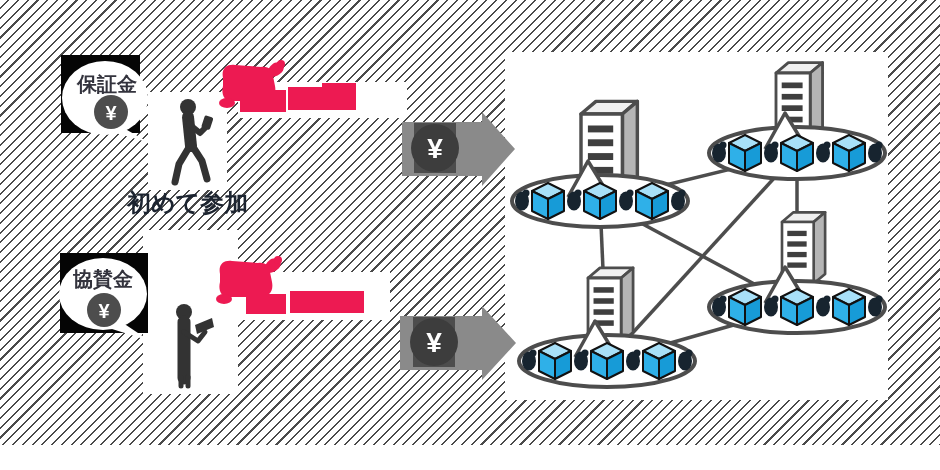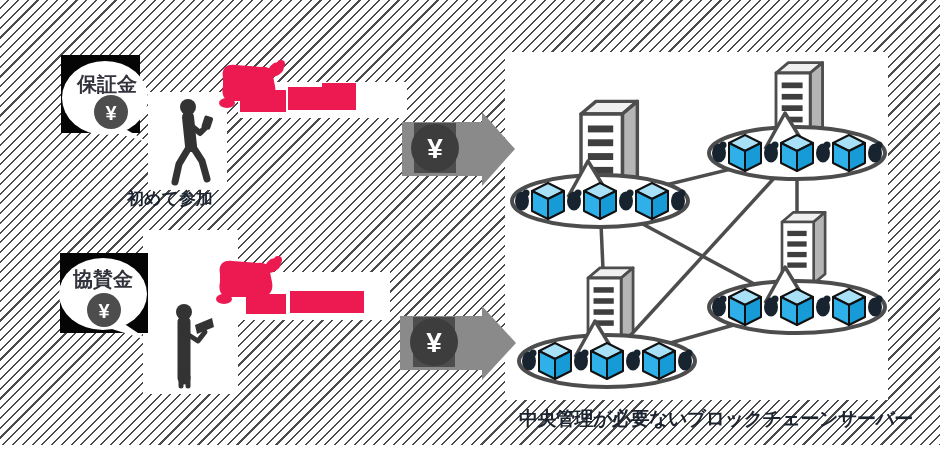--- a/index.html
+++ b/index.html
@@ -57,21 +57,21 @@
   <svg class="abs" style="left:150px;top:92px;" width="78" height="98" viewBox="0 0 78 98">
     <g stroke="#333333" fill="none" stroke-linecap="round" stroke-linejoin="round">
       <circle cx="38" cy="15" r="8" fill="#333333" stroke="none"></circle>
       <path d="M38,25 L41,54" stroke-width="12"></path>
       <path d="M39,32 L50,41 L57,34" stroke-width="6"></path>
       <path d="M41,52 L29,72 L25,90" stroke-width="7"></path>
       <path d="M41,52 L52,69 L57,87" stroke-width="7"></path>
     </g>
     <rect x="53" y="24" width="9" height="13" rx="2" fill="#333333" transform="rotate(18 57 30)"></rect>
   </svg>
-  <div class="caption" style="left:127px;top:187px;font-size:17px;font-family:Liberation Serif, serif;">初めて参加</div>
+  <div class="caption" style="left:127px;top:187px;font-size:24px;font-family:Liberation Serif, serif;">初めて参加</div>
 
   <svg class="abs" style="left:143px;top:230px;" width="95" height="164" viewBox="0 0 95 164">
     <g stroke="#333333" fill="none" stroke-linecap="round" stroke-linejoin="round">
       <circle cx="41" cy="82" r="8" fill="#333333" stroke="none"></circle>
       <path d="M41,92 L41,148" stroke-width="13"></path>
       <path d="M41,102 L55,111 L62,102" stroke-width="5"></path>
       <path d="M38,147 L38,156" stroke-width="5"></path>
       <path d="M45,147 L45,156" stroke-width="5"></path>
     </g>
     <polygon points="52,95 69,88 71,97 54,104" fill="#333333"></polygon>
@@ -160,15 +160,14 @@
     <use href="#server" transform="translate(271,21) scale(0.95)"></use>
     <use href="#server" transform="translate(83,226) scale(0.92)"></use>
     <use href="#server" transform="translate(277,170) scale(0.88)"></use>
 
     <use href="#node" transform="translate(95,149)"></use>
     <use href="#node" transform="translate(292,101)"></use>
     <use href="#node" transform="translate(102,309)"></use>
     <use href="#node" transform="translate(292,255)"></use>
   </svg>
 
-  <div class="caption" style="left:519px;top:406px;font-size:19px;letter-spacing:-0.5px;">中央管理が必要ないブロックチェーンサーバー</div>
 
 </div>
 
 </body></html>

